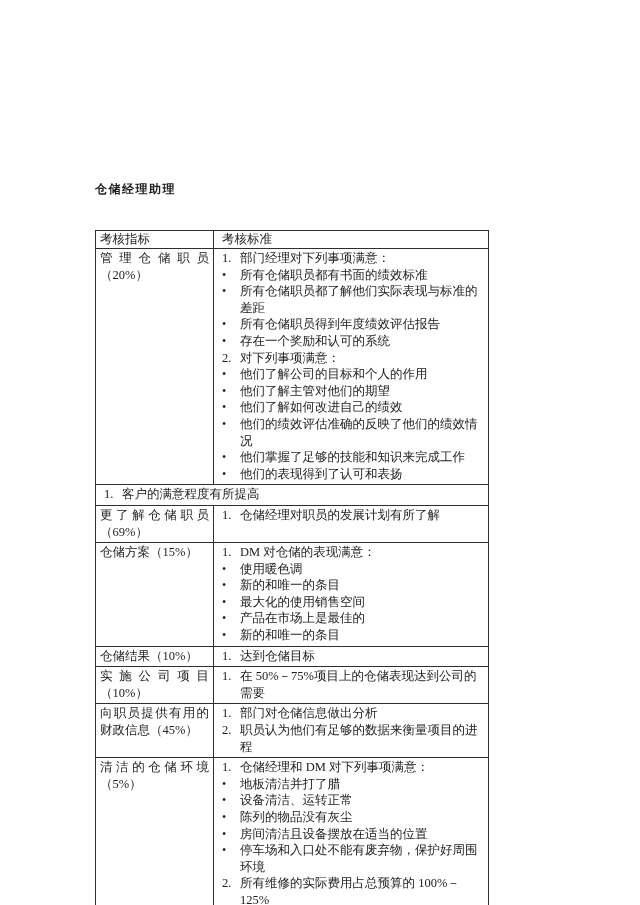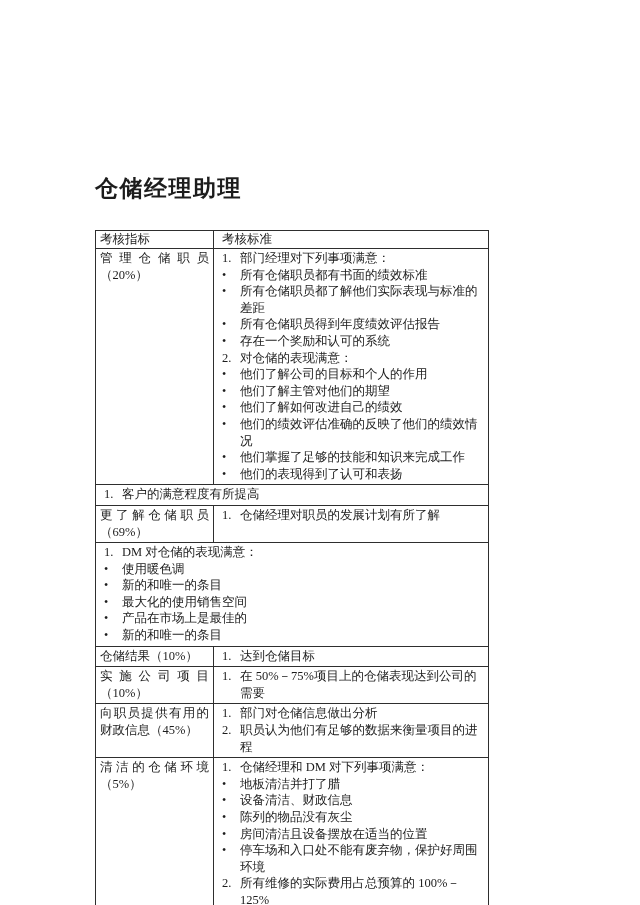--- a/index.html
+++ b/index.html
@@ -9,21 +9,21 @@
   }
   html,body{margin:0;padding:0;}
   body{
     width:640px;height:905px;background:var(--bg);
     font-family:"Liberation Serif","DejaVu Serif",serif;
     color:var(--text);
   }
   .page{position:relative;width:640px;height:905px;overflow:hidden;}
   .doc-title{
     position:absolute;left:95px;top:177px;margin:0;
-    font-size:23px;font-weight:bold;letter-spacing:1.5px;line-height:24px;
+    font-size:12px;font-weight:bold;letter-spacing:1.5px;line-height:24px;
   }
   .tbl{
     position:absolute;left:95px;top:230px;width:394px;
     border-top:1px solid var(--border);
     border-left:1px solid var(--border);
     font-size:12.5px;line-height:16.6px;
     box-sizing:border-box;
   }
   .tr{display:flex;width:100%;}
   .td{
@@ -87,21 +87,21 @@
             <div class="crit-line">
               <span class="marker bullet">•</span>
               <span class="ctext">所有仓储职员得到年度绩效评估报告</span>
             </div>
             <div class="crit-line">
               <span class="marker bullet">•</span>
               <span class="ctext">存在一个奖励和认可的系统</span>
             </div>
             <div class="crit-line">
               <span class="marker num">2.</span>
-              <span class="ctext">对仓储的表现满意：</span>
+              <span class="ctext">对下列事项满意：</span>
             </div>
             <div class="crit-line">
               <span class="marker bullet">•</span>
               <span class="ctext">他们了解公司的目标和个人的作用</span>
             </div>
             <div class="crit-line">
               <span class="marker bullet">•</span>
               <span class="ctext">他们了解主管对他们的期望</span>
             </div>
             <div class="crit-line">
@@ -144,20 +144,23 @@
             <div class="ind-line">（69%）</div>
           </div>
           <div class="td c2">
             <div class="crit-line">
               <span class="marker num">1.</span>
               <span class="ctext">仓储经理对职员的发展计划有所了解</span>
             </div>
           </div>
         </div>
         <div class="tr">
+          <div class="td c1">
+            <div class="ind-line">仓储方案（15%）</div>
+          </div>
           <div class="td c2">
             <div class="crit-line">
               <span class="marker num">1.</span>
               <span class="ctext">DM 对仓储的表现满意：</span>
             </div>
             <div class="crit-line">
               <span class="marker bullet">•</span>
               <span class="ctext">使用暖色调</span>
             </div>
             <div class="crit-line">
@@ -250,21 +253,21 @@
             <div class="crit-line">
               <span class="marker num">1.</span>
               <span class="ctext">仓储经理和 DM 对下列事项满意：</span>
             </div>
             <div class="crit-line">
               <span class="marker bullet">•</span>
               <span class="ctext">地板清洁并打了腊</span>
             </div>
             <div class="crit-line">
               <span class="marker bullet">•</span>
-              <span class="ctext">设备清洁、财政信息</span>
+              <span class="ctext">设备清洁、运转正常</span>
             </div>
             <div class="crit-line">
               <span class="marker bullet">•</span>
               <span class="ctext">陈列的物品没有灰尘</span>
             </div>
             <div class="crit-line">
               <span class="marker bullet">•</span>
               <span class="ctext">房间清洁且设备摆放在适当的位置</span>
             </div>
             <div class="crit-line">

